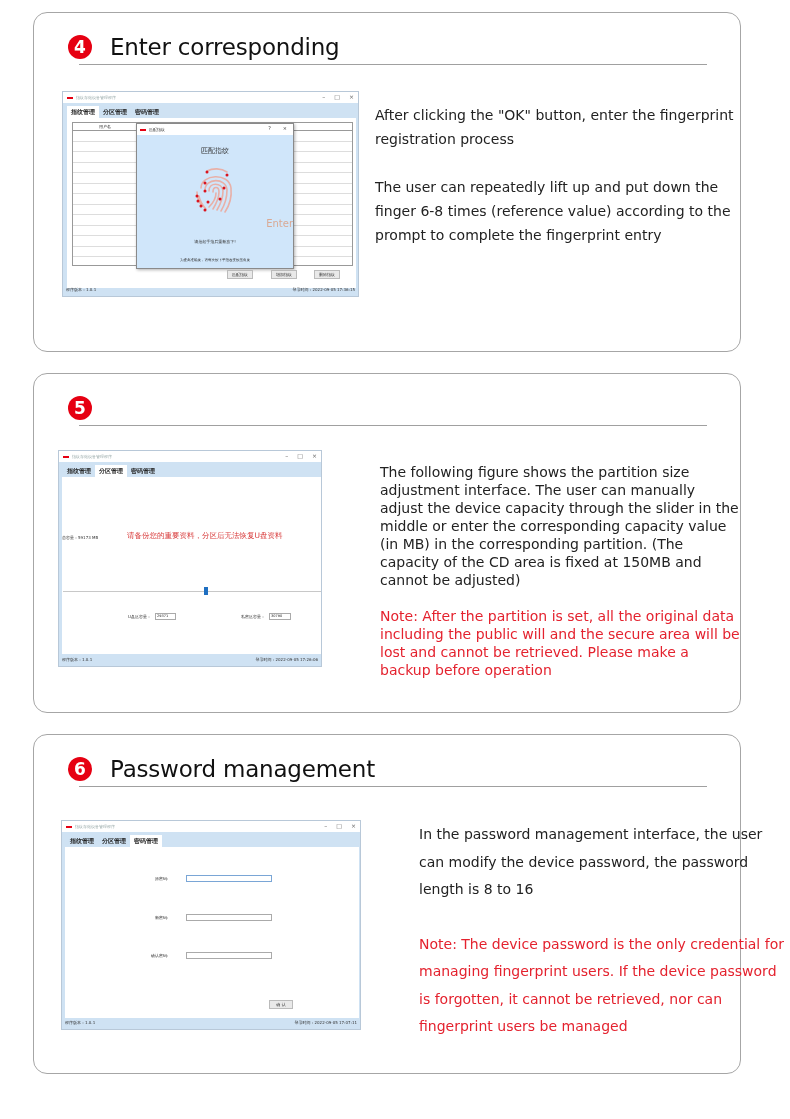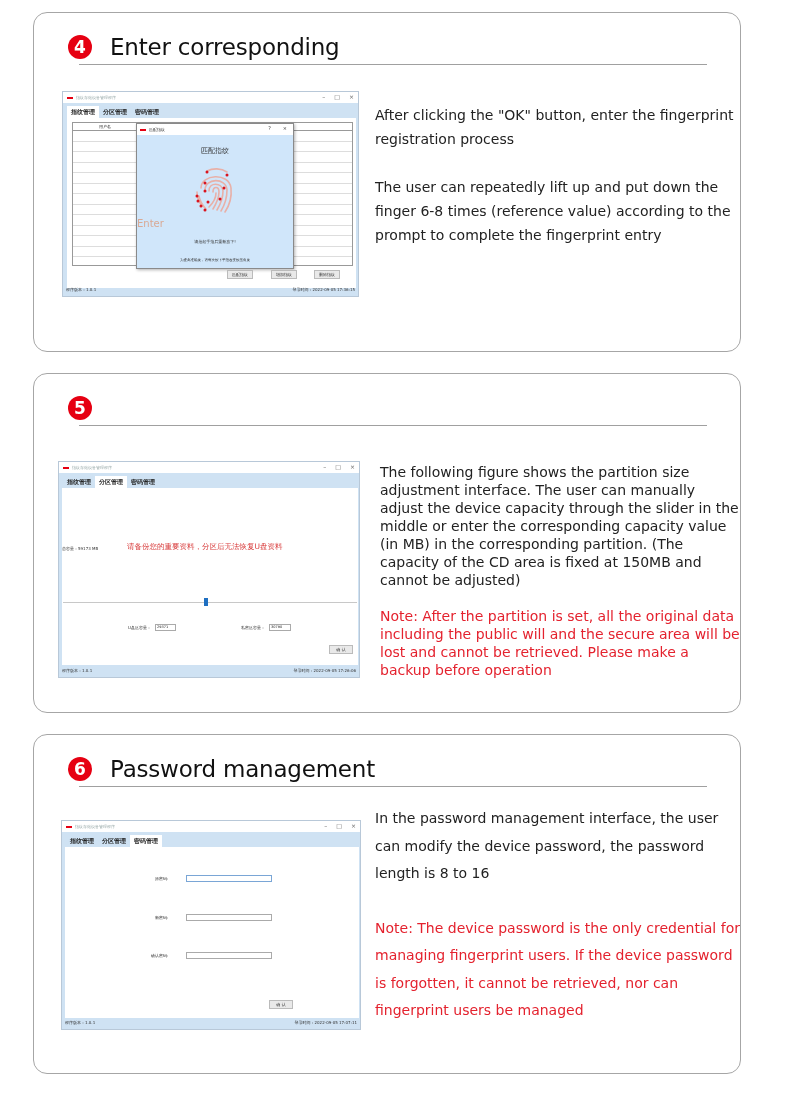--- a/index.html
+++ b/index.html
@@ -35,21 +35,21 @@
   .tbl { position: absolute; left: 12px; top: 34px; width: 276px; height: 154px; border: 1px solid #999; background: #fff; }
   .tbl-head { height: 8px; border-bottom: 1px solid #999; font-size: 4px; text-align: left; padding-left: 26px; line-height: 8px; }
   .tbl-row { height: 10.5px; border-bottom: 1px solid #ddd; }
 
   .dialog { position: absolute; left: 74px; top: 32px; width: 158px; height: 146px; background: #d0e6fa; border: 1px solid #8a8a8a; box-shadow: 1px 1px 3px rgba(0,0,0,0.3); }
   .dialog-titlebar { height: 11px; background: #fff; display: flex; align-items: center; padding-left: 3px; position: relative; }
   .dialog-title { font-size: 4px; color: #333; }
   .dialog-ctrls { position: absolute; right: 6px; top: 1px; display: flex; gap: 12px; font-size: 5px; color: #333; }
   .dialog-heading { position: absolute; top: 22px; left: 0; right: 0; text-align: center; font-size: 7px; color: #333; }
   .fp { position: absolute; left: 56px; top: 42px; width: 44px; height: 50px; }
-  .enter-label { position: absolute; left: 0; right: 0; top: 94px; text-align: left; font-size: 10px; color: #d9a994; font-family: "DejaVu Sans", sans-serif; }
+  .enter-label { position: absolute; left: 0; right: 0; top: 94px; text-align: right; font-size: 10px; color: #d9a994; font-family: "DejaVu Sans", sans-serif; }
   .dialog-prompt { position: absolute; left: 0; right: 0; top: 115px; text-align: center; font-size: 4px; color: #333; }
   .dialog-hint { position: absolute; left: 0; right: 0; top: 134px; text-align: center; font-size: 3.5px; color: #333; }
 </style>
 </head>
 <body>
 
 <div class="card" style="top:12px; height:340px;">
   <div class="card-header">
     <div class="num-badge">4</div>
     <div class="card-title">Enter corresponding</div>
@@ -143,21 +143,21 @@
     <p style="margin-bottom:24px;">The user can repeatedly lift up and put down the finger 6-8 times (reference value) according to the prompt to complete the fingerprint entry</p>
   </div>
 </div>
 
 <div class="card" style="top:373px; height:340px;">
   <div class="card-header">
     <div class="num-badge">5</div>
   </div>
   <div class="header-line"></div>
 
-  <div class="app" style="left:24px; top:87px; width:302px; height:217px;">
+  <div class="app" style="left:24px; top:76px; width:264px; height:217px;">
     <div class="app-titlebar">
       <span class="app-logo"></span>
       <span class="app-title">指纹存储设备管理程序</span>
       <div class="win-ctrls">
         <span>–</span>
         <span>□</span>
         <span>×</span>
       </div>
     </div>
     <div class="tabs">
@@ -216,17 +216,17 @@
     <div class="field" style="left:124px; top:93px; width:86px;"></div>
     <div class="lbl-mini" style="left:89px; top:132px;">确认密码:</div>
     <div class="field" style="left:124px; top:131px; width:86px;"></div>
     <div class="btn-mini" style="left:207px; top:179px; width:24px;">确 认</div>
     <div class="statusbar">
       <span>程序版本：1.0.1</span>
       <span>登录时间：2022-09-05 17:07:11</span>
     </div>
   </div>
 
-  <div class="desc" style="top:70px; width:365px; line-height:27.5px;">
+  <div class="desc" style="top:86px; width:365px; line-height:27.5px;margin-left:44px;">
     <p style="margin-bottom:27px;">In the password management interface, the user can modify the device password, the password length is 8 to 16</p>
     <p class="red">Note: The device password is the only credential for managing fingerprint users. If the device password is forgotten, it cannot be retrieved, nor can fingerprint users be managed</p>
   </div>
 </div>
 
 </body></html>

